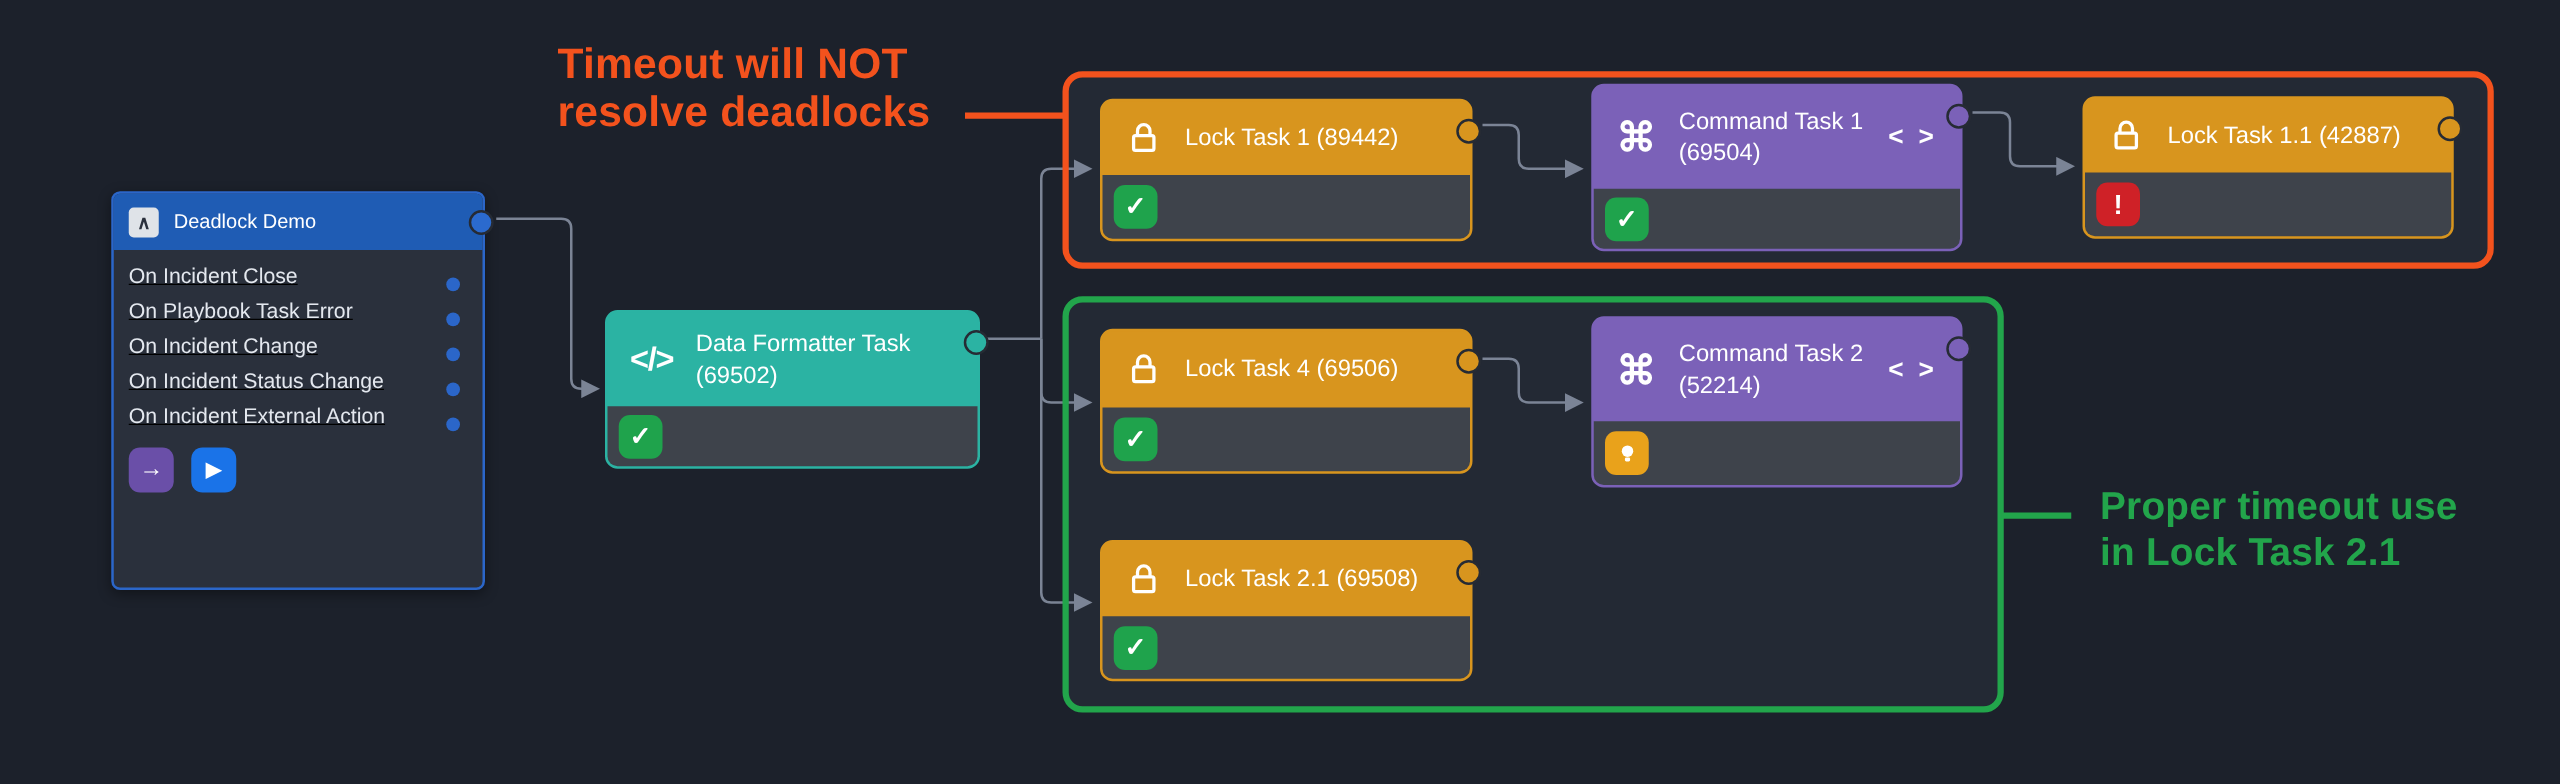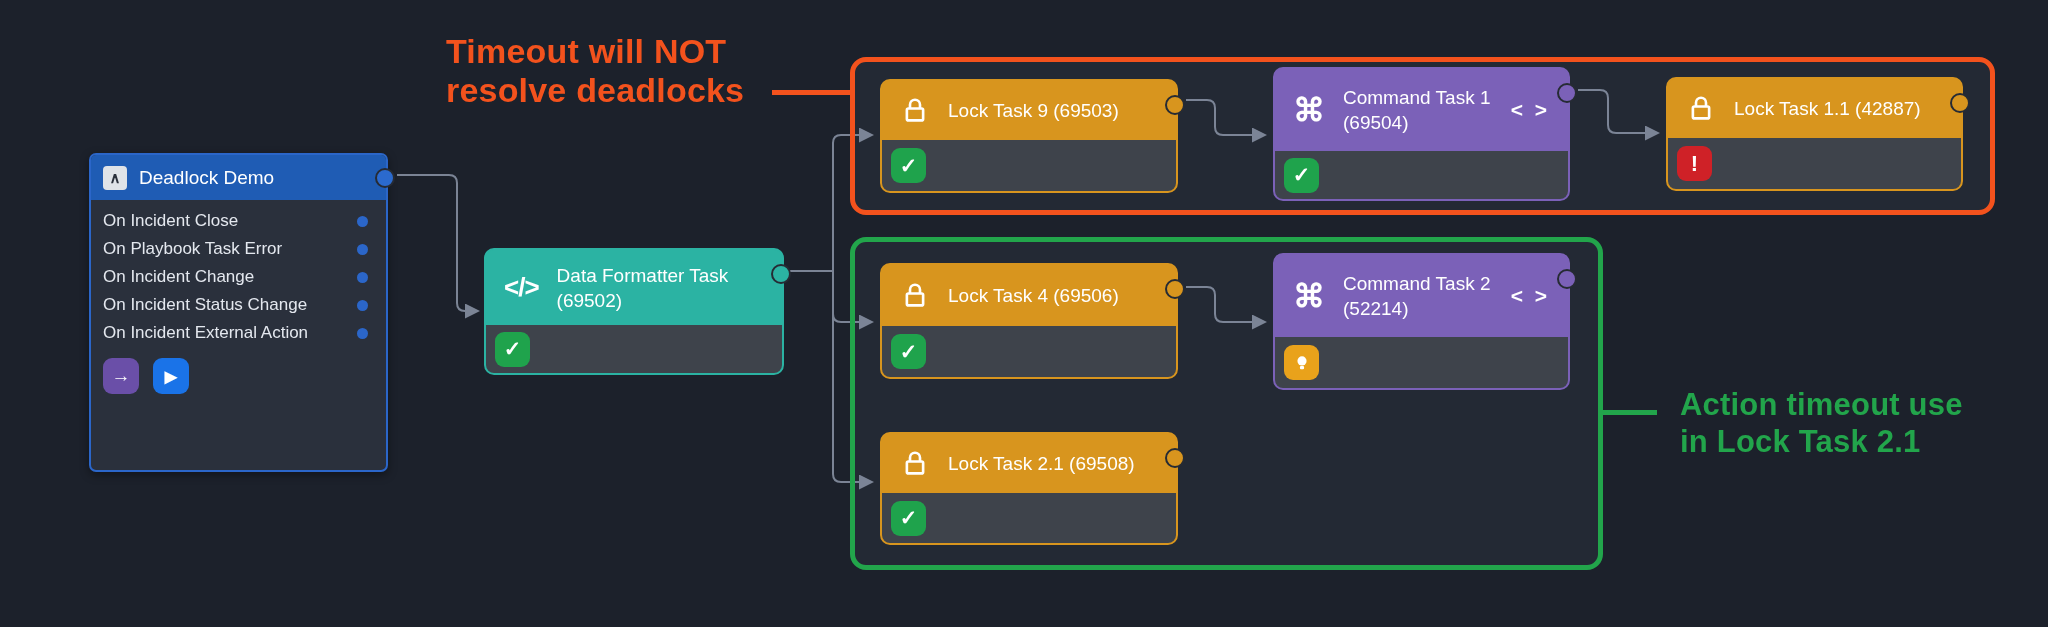--- a/index.html
+++ b/index.html
@@ -51,23 +51,23 @@
 
   
   #trigger{position:absolute;left:89px;top:153px;width:299px;height:319px;z-index:5;
            background:#2a303c;border:2px solid #2b66c9;border-radius:7px;
            box-shadow:0 3px 10px rgba(0,0,0,.4);box-sizing:border-box;}
   #trigger .t-hd{height:45px;background:#1f5cb4;border-radius:5px 5px 0 0;display:flex;
                  align-items:center;gap:12px;padding:0 12px;}
   .collapse-btn{width:24px;height:24px;background:#dfe3e8;border-radius:4px;color:#2a303c;
                 display:flex;align-items:center;justify-content:center;font-size:15px;
                 font-weight:700;}
-  .t-title{color:#fff;font-size:19px;font-weight:500;}
+  .t-title{color:#fff;font-size:16px;font-weight:500;}
   .t-items{padding:9px 12px 0 12px;display:flex;flex-direction:column;}
-  .t-row{display:flex;align-items:center;margin-bottom:4px;}
+  .t-row{display:flex;align-items:flex-end;margin-bottom:4px;text-decoration:underline;}
   .t-label{color:#e4e8ef;font-size:17px;line-height:24px;width:238px;}
   .t-dot{width:11px;height:11px;border-radius:50%;background:#2b66c9;margin-left:auto;
          margin-right:6px;flex:none;}
   .t-btns{display:flex;gap:14px;padding:9px 12px;}
   .sq-btn{width:36px;height:36px;border-radius:9px;display:flex;align-items:center;
           justify-content:center;color:#fff;font-size:19px;font-weight:700;}
   .sq-btn.purple-btn{background:#6a4fa8;}
   .sq-btn.play-btn{background:#1a73e8;font-size:16px;}
 
   .bulb-svg{display:block;}
@@ -97,21 +97,21 @@
 <div class="group green abs" style="left:850px;top:237px;width:743px;height:323px;"></div>
 
 <div class="conn-line orange" style="left:772px;top:90px;width:80px;"></div>
 <div class="conn-line green" style="left:1601px;top:410px;width:56px;"></div>
 
 <div class="callout orange" style="left:446px;top:32px;">
   <div>Timeout will NOT</div>
   <div>resolve deadlocks</div>
 </div>
 <div class="callout green" style="left:1680px;top:386px;">
-  <div>Action timeout use</div>
+  <div>Proper timeout use</div>
   <div>in Lock Task 2.1</div>
 </div>
 
 <div id="trigger">
   <div class="t-hd">
     <span class="collapse-btn">∧</span>
     <span class="t-title">Deadlock Demo</span>
   </div>
   <div class="t-items">
     <div class="t-row">
@@ -157,21 +157,21 @@
 </div>
 
 <div class="node amber" style="left:880px;top:79px;width:294px;">
   <div class="hd" style="height:59px;">
     <span class="nicon">
       <svg width="30" height="30" viewBox="0 0 24 24" fill="none" stroke="#fff" stroke-width="2.1">
         <path d="M8 10 V7 a4 4 0 0 1 8 0 V10"></path>
         <rect x="5.5" y="10" width="13" height="9.5" rx="1.2"></rect>
       </svg>
     </span>
-    <span class="ttl">Lock Task 9 (69503)</span>
+    <span class="ttl">Lock Task 1 (89442)</span>
   </div>
   <div class="bd" style="height:51px;">
     <span class="badge ok">✓</span>
   </div>
   <span class="port p-amber"></span>
 </div>
 
 <div class="node purple" style="left:1273px;top:67px;width:293px;">
   <div class="hd" style="height:82px;">
     <span class="nicon cmd-glyph">⌘</span>

